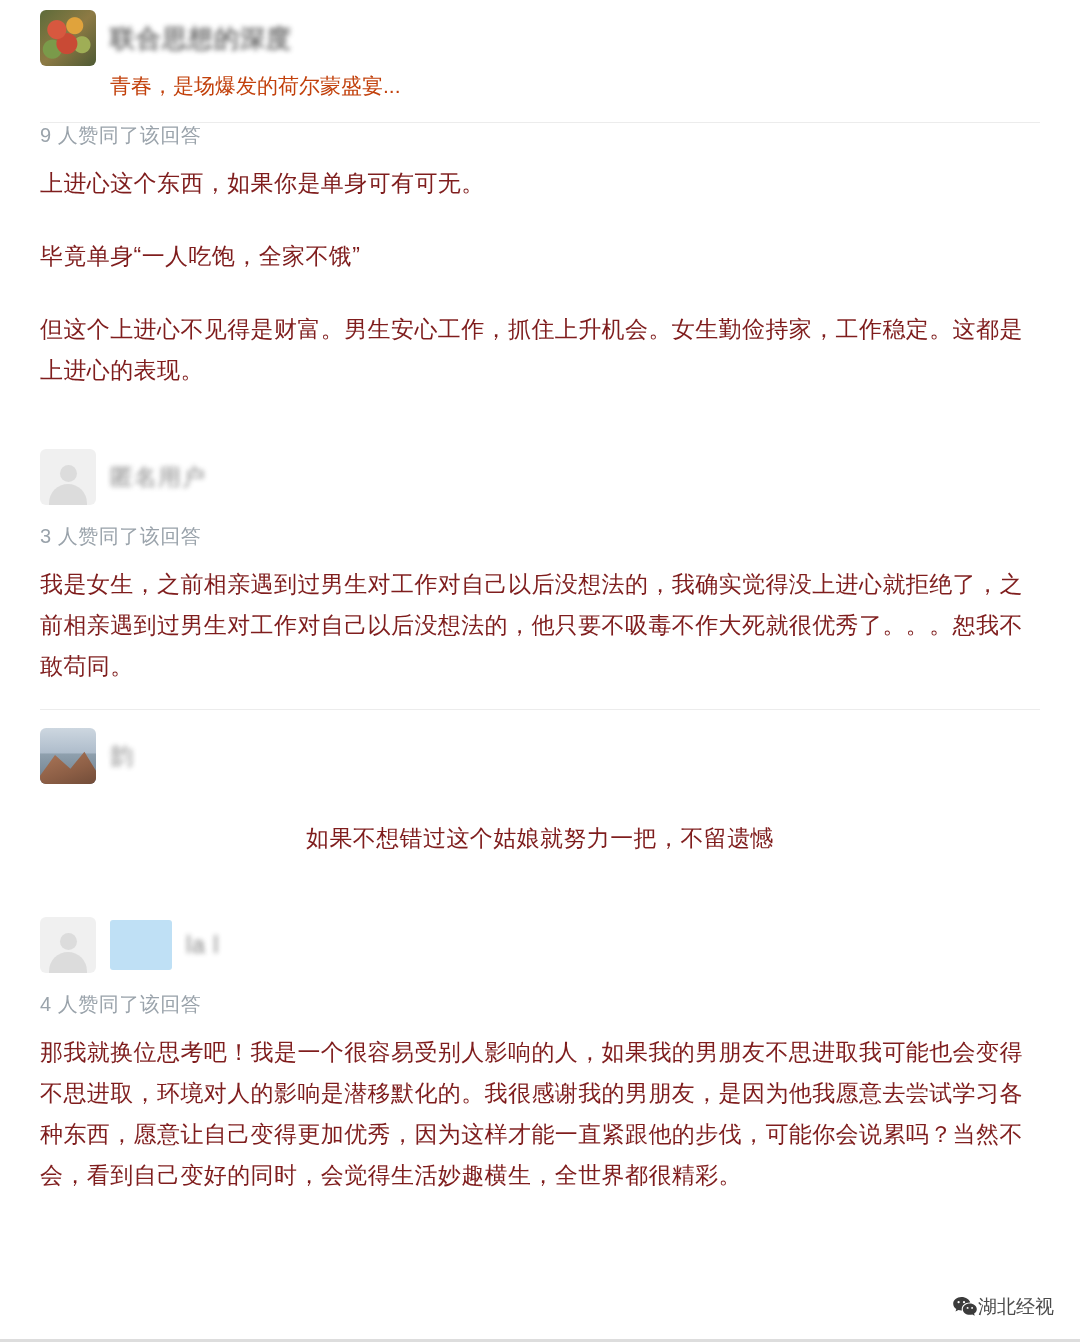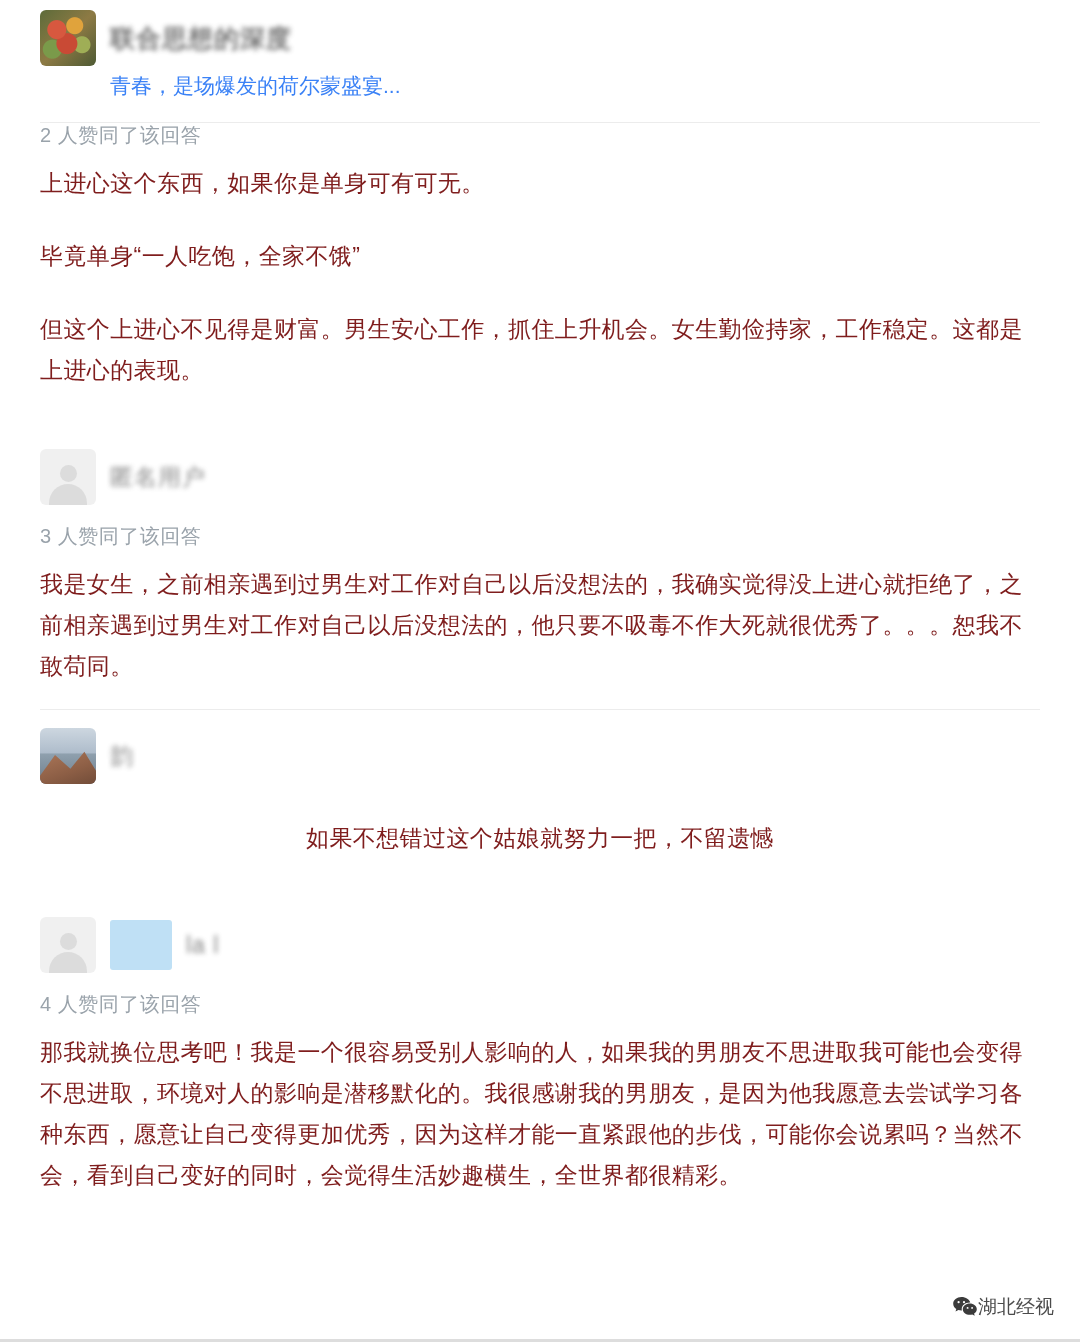--- a/index.html
+++ b/index.html
@@ -106,21 +106,21 @@
   }
   .author-badge-blue {
     width: 62px;
     height: 50px;
     background: #bfe0f5;
     border-radius: 3px;
     flex: 0 0 auto;
   }
   .author-tagline {
     font-size: 21px;
-    color: #3b82f6;
+    color: #c2410c;
     margin: 6px 0 0 70px;
     filter: blur(0.7px);
   }
   .divider {
     height: 1px;
     background: #ececec;
     margin: 22px 0 0 0;
   }
   .vote-line {
     font-size: 20px;
@@ -187,21 +187,21 @@
   <div class="answer top-strip">
     <div class="author-row">
       <div class="avatar photo-flowers"></div>
       <div class="author-name strong">联合思想的深度</div>
     </div>
     <div class="author-tagline">青春，是场爆发的荷尔蒙盛宴...</div>
     <div class="divider"></div>
   </div>
 
   <div class="answer">
-    <div class="vote-line">2 人赞同了该回答</div>
+    <div class="vote-line">9 人赞同了该回答</div>
     <div class="body-text">
       <p>上进心这个东西，如果你是单身可有可无。</p>
       <p>毕竟单身“一人吃饱，全家不饿”</p>
       <p>但这个上进心不见得是财富。男生安心工作，抓住上升机会。女生勤俭持家，工作稳定。这都是上进心的表现。</p>
     </div>
     <div class="answer-gap"></div>
   </div>
 
   <div class="answer">
     <div class="author-row">

